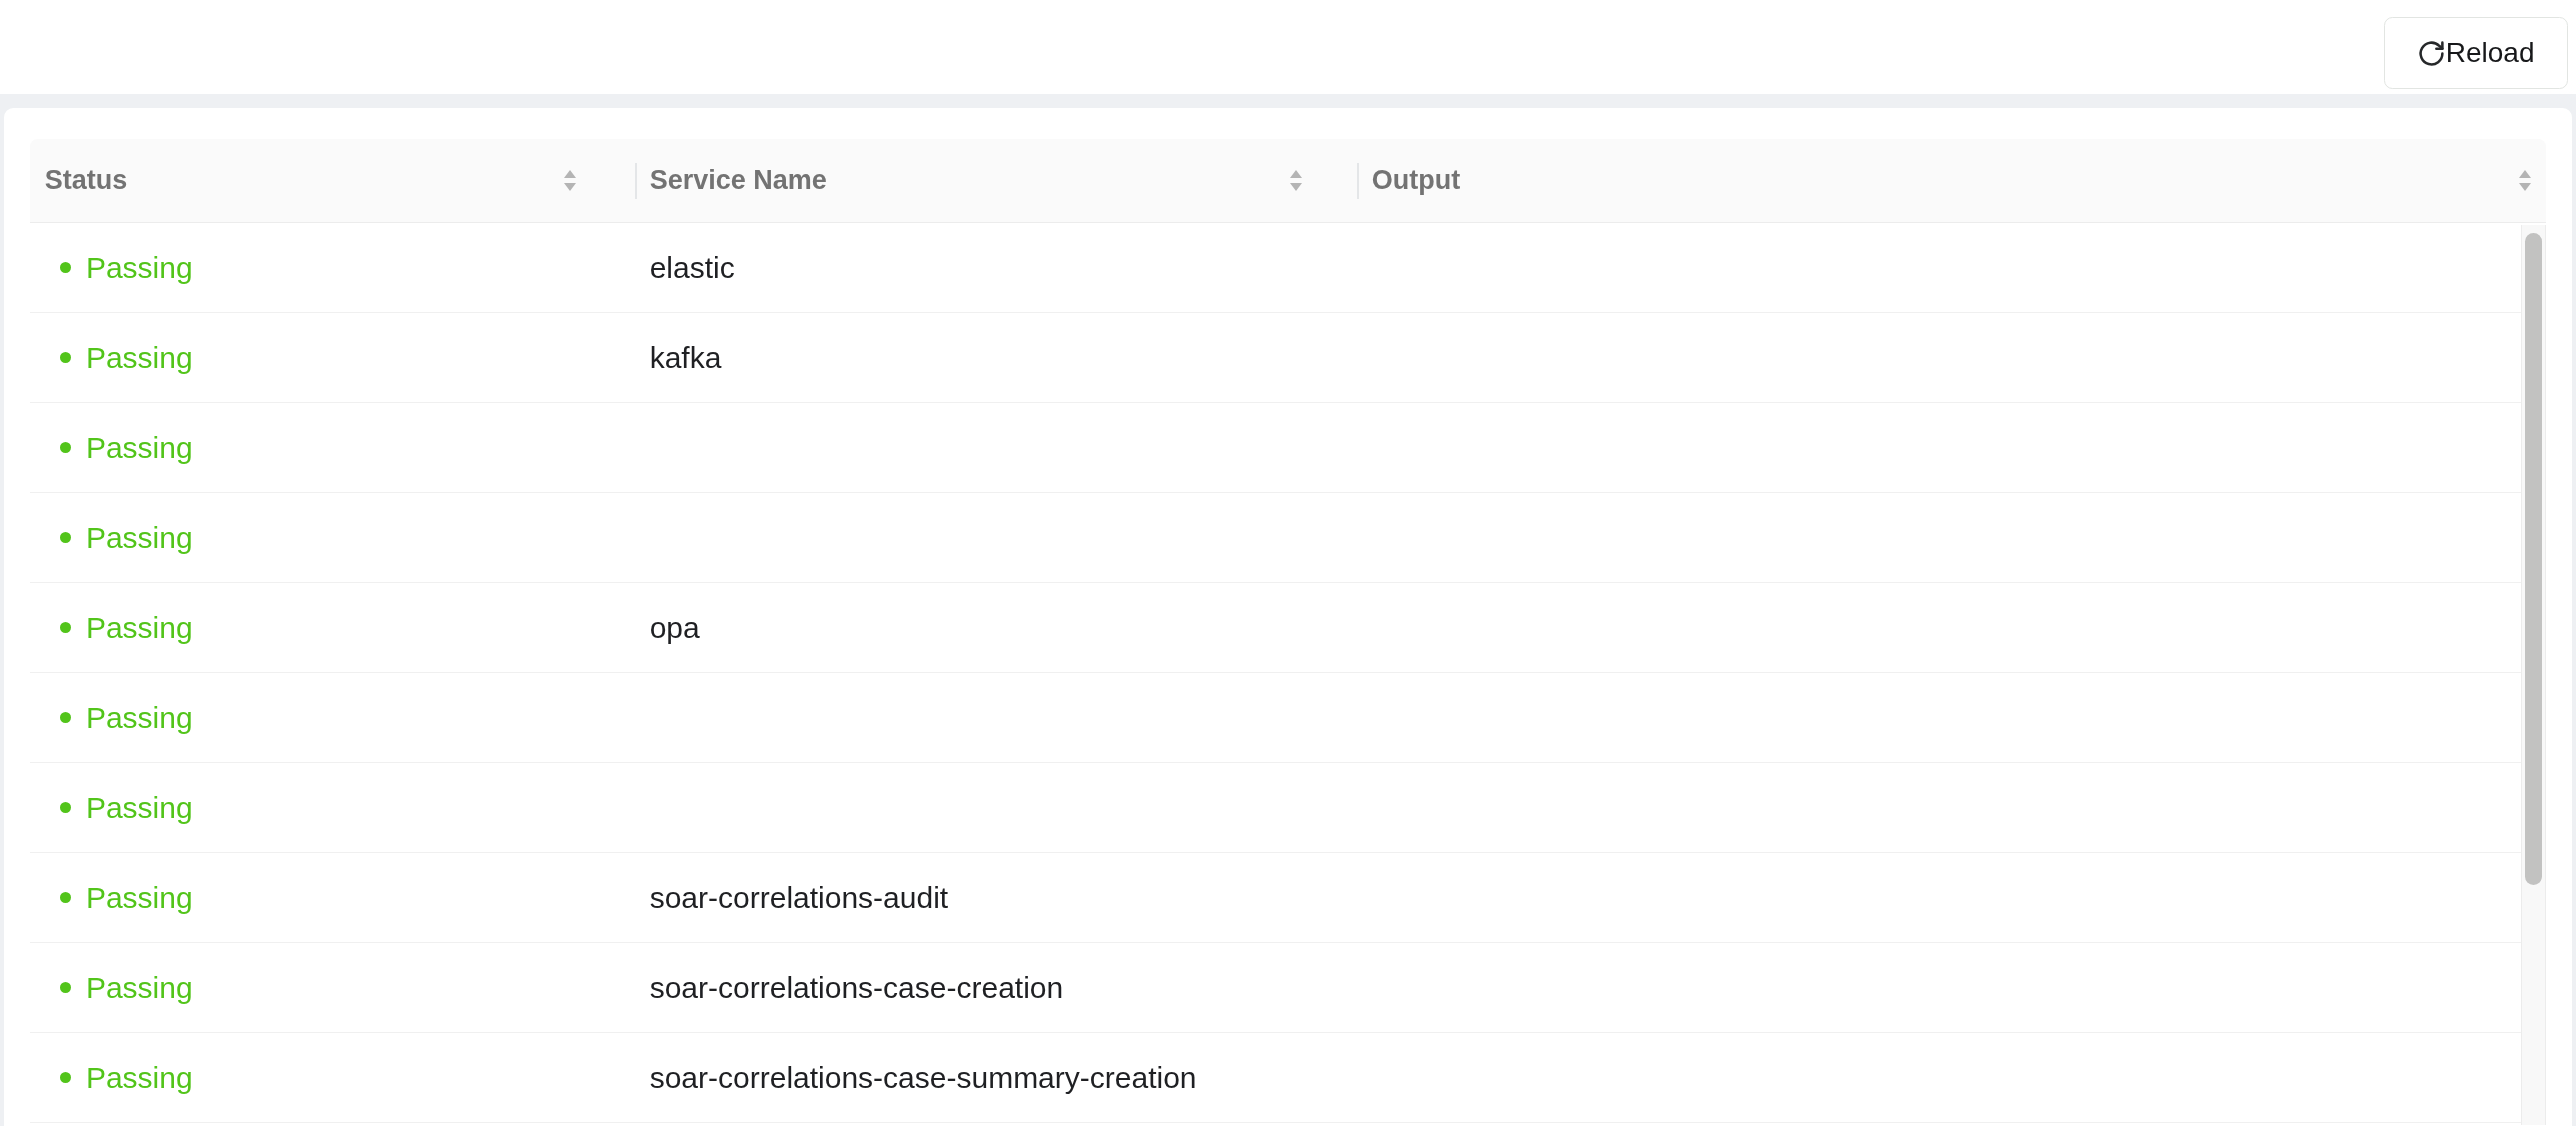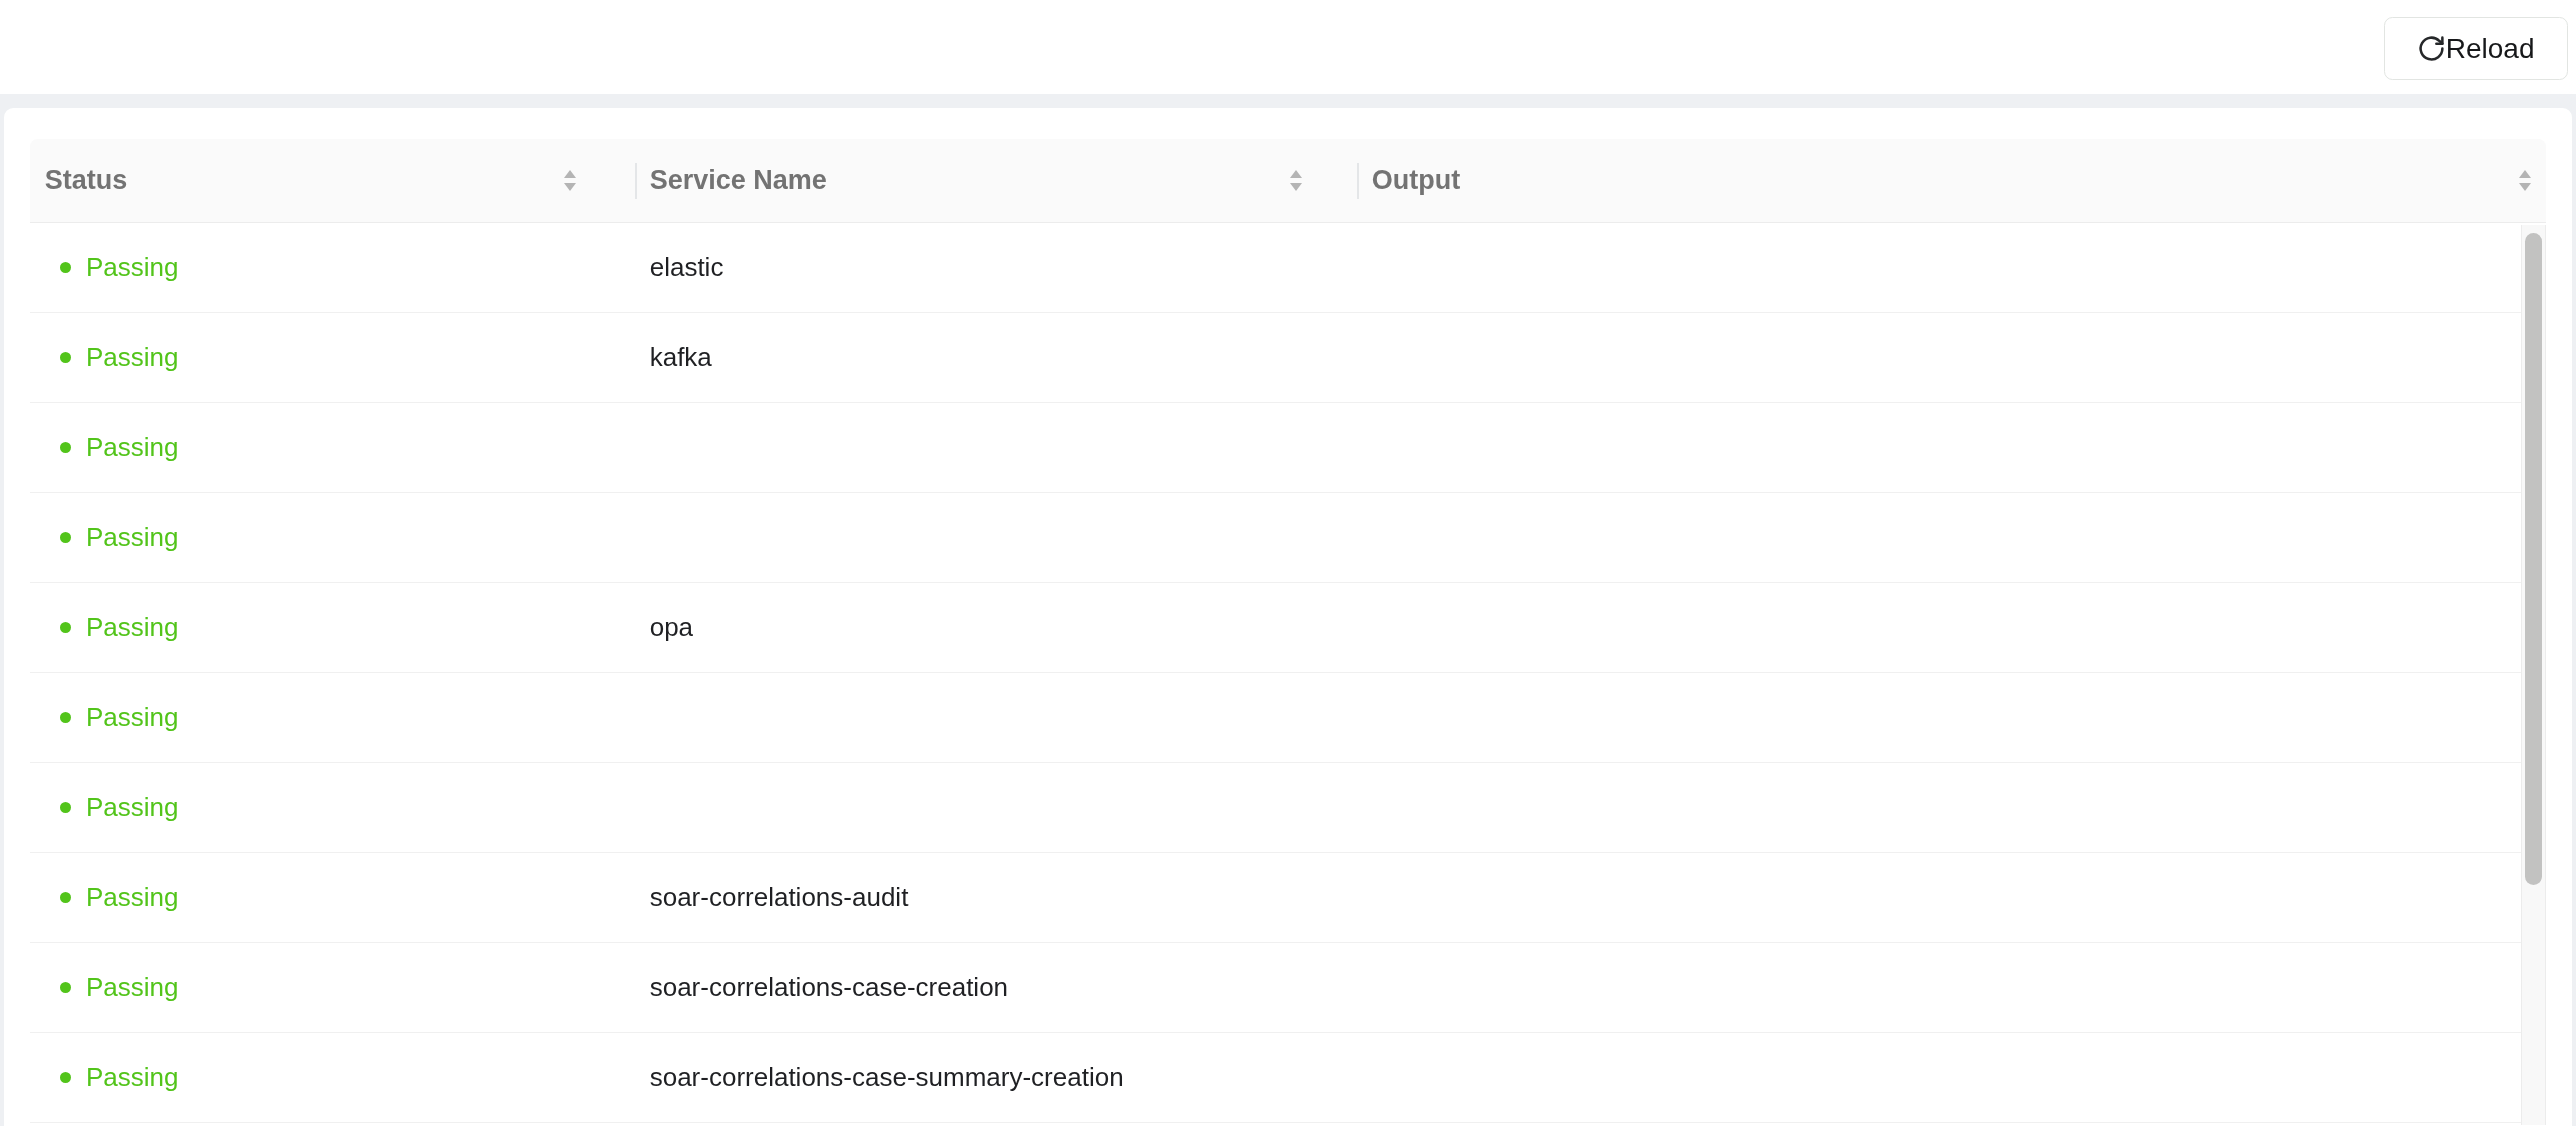--- a/index.html
+++ b/index.html
@@ -16,21 +16,21 @@
   }
 
   
   .topbar {
     position: absolute; top: 0; left: 0;
     width: 2576px; height: 94px;
     background: #ffffff;
   }
   .reload-btn {
     position: absolute; top: 17px; right: 8.4px;
-    height: 63px; min-width: 184px;
+    height: 72px; min-width: 184px;
     display: inline-flex; align-items: center; justify-content: center;
     padding: 0 22.5px;
     background: #ffffff;
     border: 1.9px solid #e2e5e2;
     border-radius: 8.4px;
     font-family: inherit;
     font-size: 28px; color: #17181a;
     cursor: pointer;
   }
   .reload-btn svg { width: 29px; height: 29px; display: block; }
@@ -88,21 +88,21 @@
   .tbody { margin-right: 25px; }
   .tr {
     display: flex; align-items: center;
     height: 90px;
     border-bottom: 1.9px solid #f0f0f0;
     background: #ffffff;
   }
   .td {
     display: flex; align-items: center;
     padding: 0 15px;
-    font-size: 26px; color: #1f2023;
+    font-size: 30px; color: #1f2023;
   }
   .dot {
     width: 11.2px; height: 11.2px; border-radius: 50%;
     background: var(--success);
     margin-left: 15px; flex: 0 0 auto;
   }
   .status-text { color: var(--success); margin-left: 15px; }
 
   
   .scroll-track {

